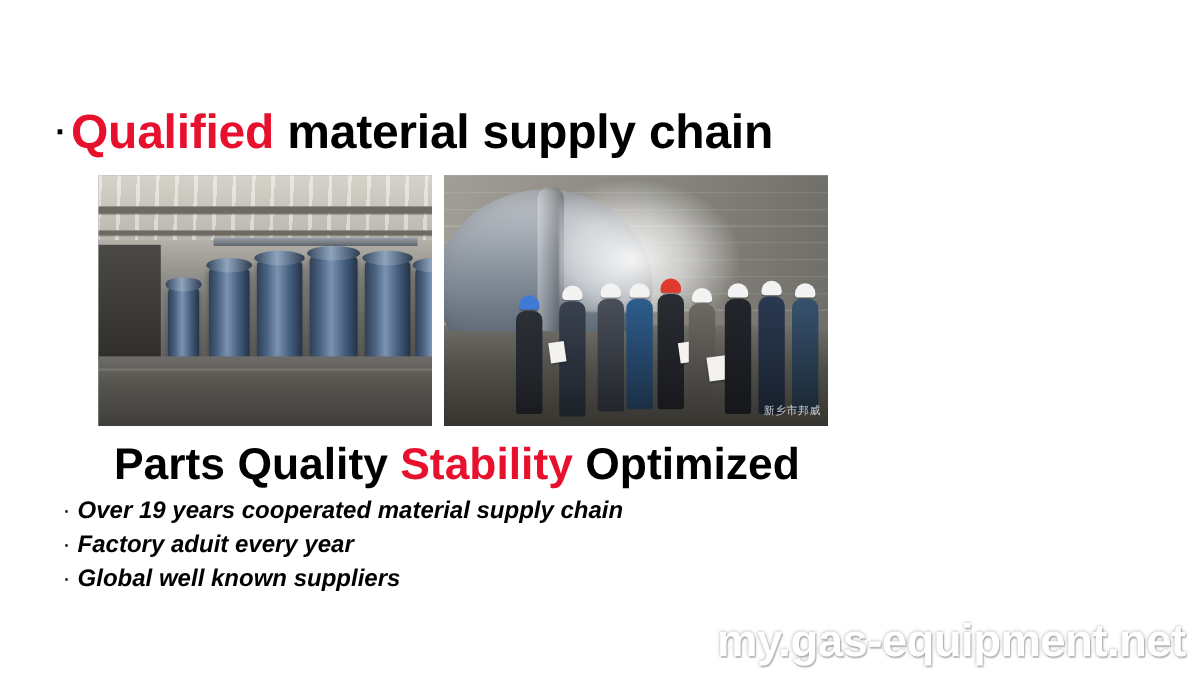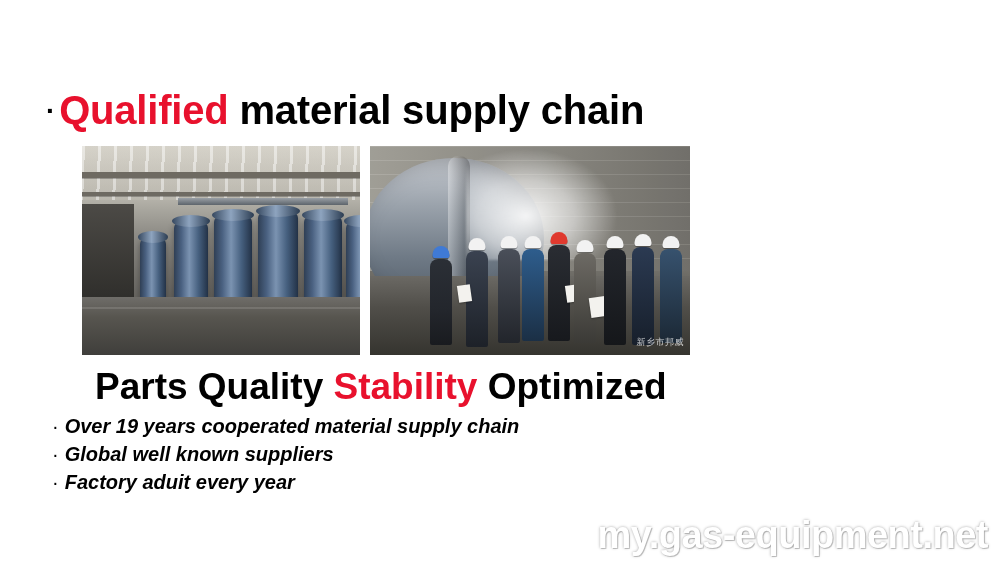--- a/index.html
+++ b/index.html
@@ -317,22 +317,22 @@
 
   <div class="subtitle">
     <span>Parts Quality </span><span class="hl">Stability</span><span> Optimized</span>
   </div>
 
   <div class="bullets">
     <div class="bullet-line">
       <span class="dot">·</span><span>Over 19 years cooperated material supply chain</span>
     </div>
     <div class="bullet-line">
+      <span class="dot">·</span><span>Factory aduit every year</span>
+    </div>
+    <div class="bullet-line">
       <span class="dot">·</span><span>Global well known suppliers</span>
     </div>
-    <div class="bullet-line">
-      <span class="dot">·</span><span>Factory aduit every year</span>
-    </div>
   </div>
 
   <div class="watermark">my.gas-equipment.net</div>
 
 </div>
 
 </body></html>

